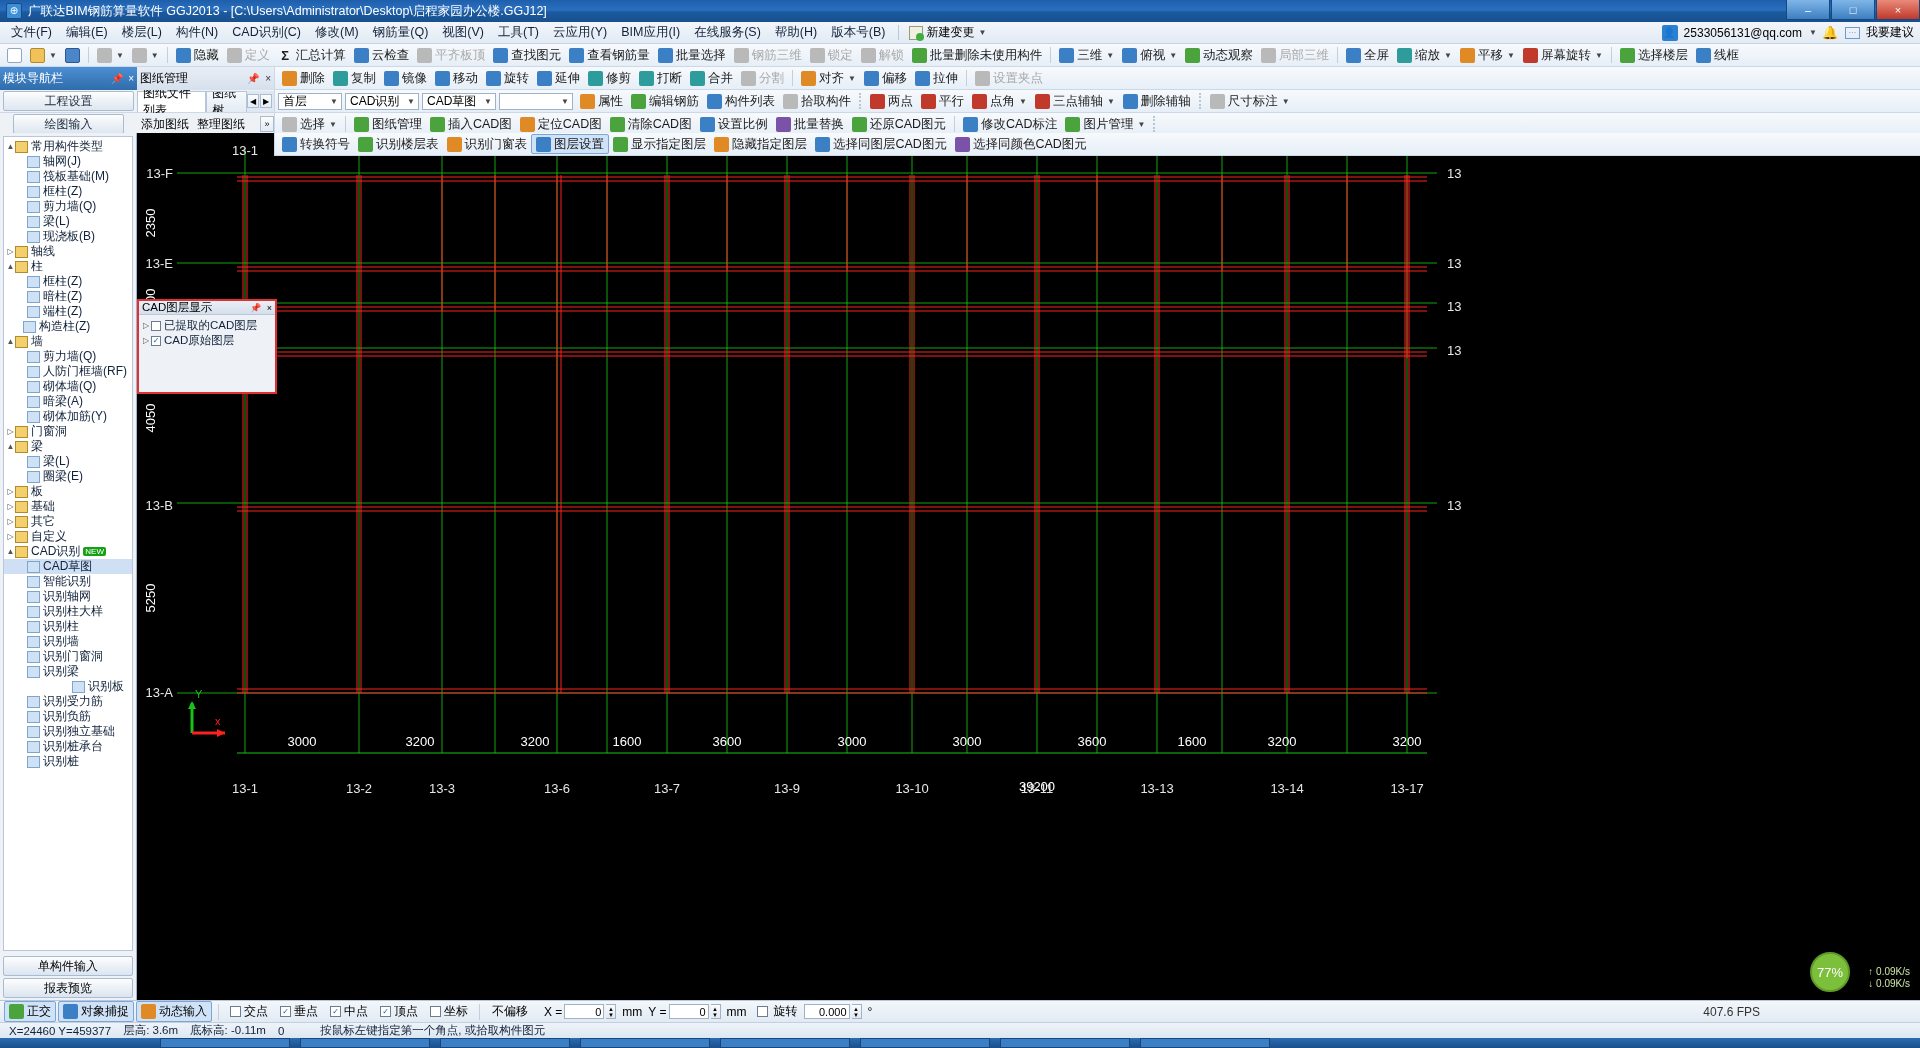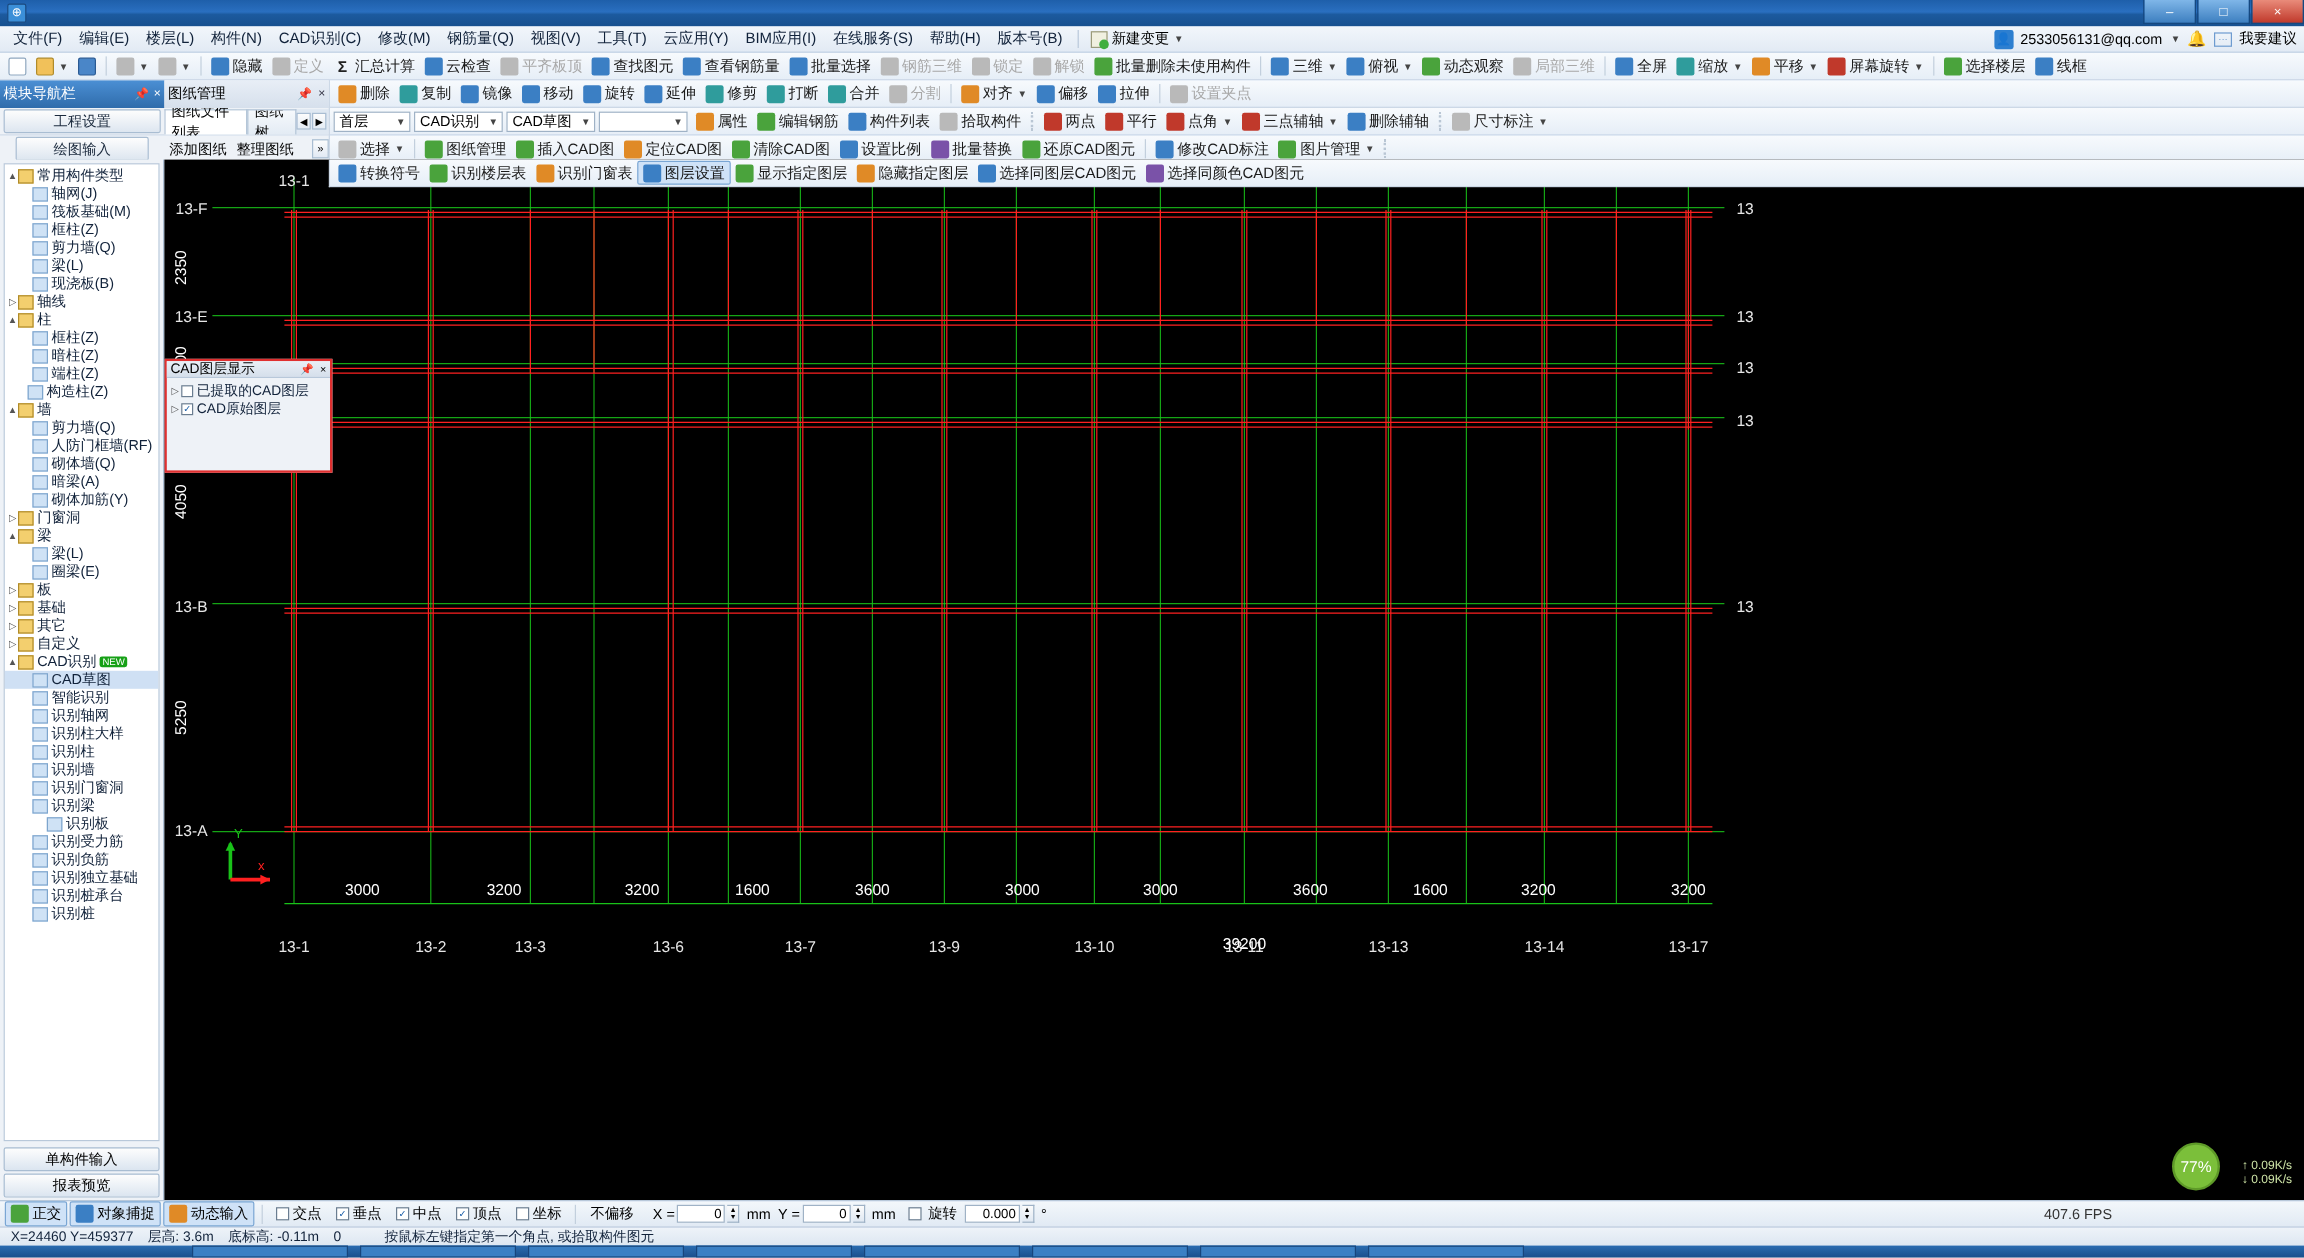--- a/index.html
+++ b/index.html
@@ -164,20 +164,21 @@
   .zoomwidget { position:absolute; right:70px; bottom:8px; width:40px; height:40px; border-radius:50%; background:#7bbf3a; color:#fff; display:flex; align-items:center; justify-content:center; font-size:13px; border:2px solid #5e9a28;}
   .netstat { position:absolute; right:10px; bottom:10px; color:#cfe6a8; font-size:10px; line-height:12px;}
 </style>
 </head>
 <body>
 
 <div id="app">
 
   <div class="titlebar">
     <span class="tb-ico">⊕</span>
+    <span>广联达BIM钢筋算量软件 GGJ2013 - [C:\Users\Administrator\Desktop\启程家园办公楼.GGJ12]</span>
     <div class="win-btns">
       <div class="win-btn">–</div>
       <div class="win-btn">□</div>
       <div class="win-btn close">×</div>
     </div>
   </div>
 
   <div class="menubar">
     <div class="menu-item">文件(F)</div>
     <div class="menu-item">编辑(E)</div>
@@ -727,21 +728,21 @@
           <div class="tnode" style="padding-left: 14px;">
             <span class="exp"></span>
             <span class="ti ti-item"></span>
             <span>识别门窗洞</span>
           </div>
           <div class="tnode" style="padding-left: 14px;">
             <span class="exp"></span>
             <span class="ti ti-item"></span>
             <span>识别梁</span>
           </div>
-          <div class="tnode" style="padding-left: 26px;">
+          <div class="tnode" style="padding-left: 26px; margin-left: 33px;">
             <span class="exp"></span>
             <span class="ti ti-item"></span>
             <span>识别板</span>
           </div>
           <div class="tnode" style="padding-left: 14px;">
             <span class="exp"></span>
             <span class="ti ti-item"></span>
             <span>识别受力筋</span>
           </div>
           <div class="tnode" style="padding-left: 14px;">

